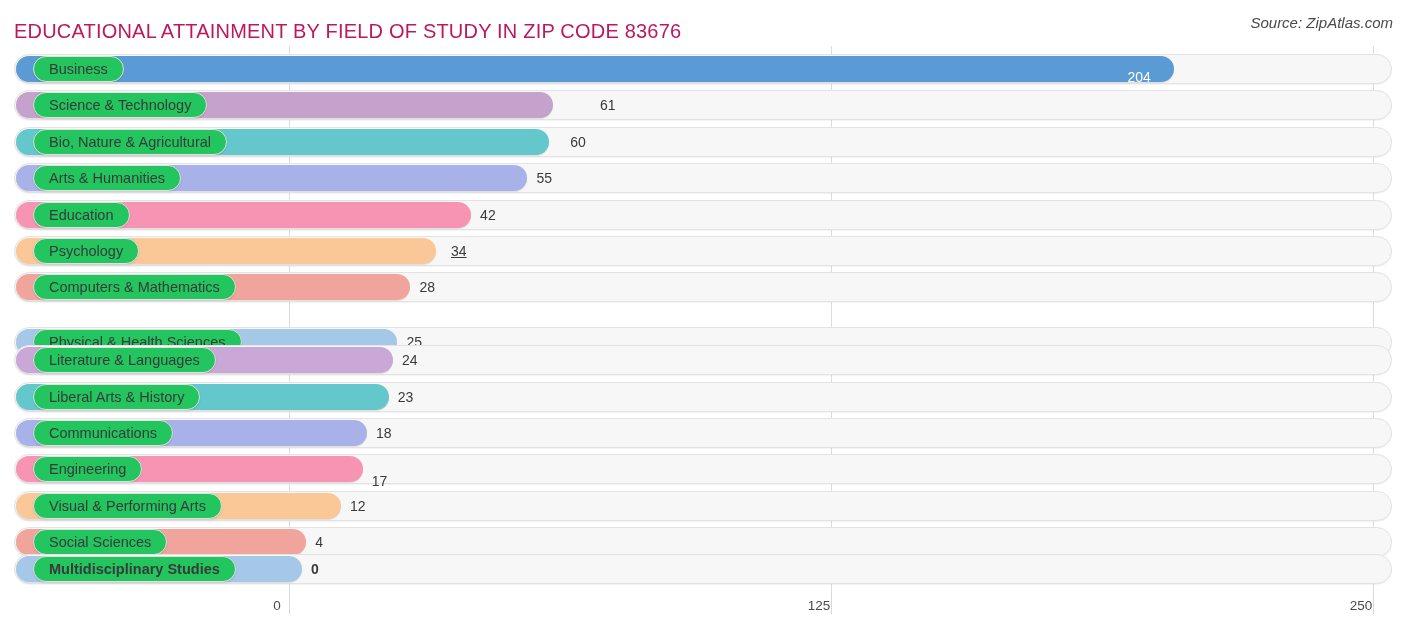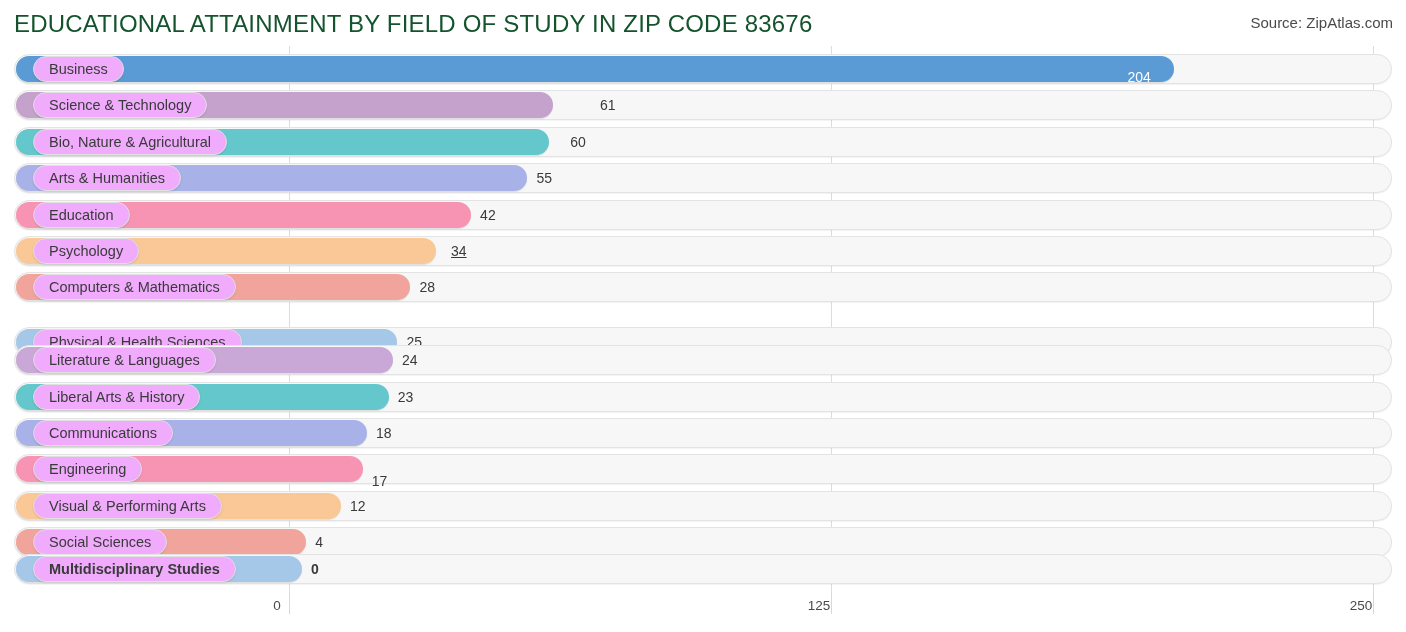--- a/index.html
+++ b/index.html
@@ -8,27 +8,27 @@
     width: 1406px; height: 632px;
     background: #ffffff;
     font-family: "Liberation Sans", sans-serif;
     overflow: hidden;
   }
   #page { position: relative; width: 1406px; height: 632px; background: #fff; }
 
   
   .header { position: absolute; left: 0; top: 0; width: 1406px; height: 46px; }
   .title {
-    position: absolute; left: 14px; top: 10px;
-    font-size: 24px; color: #14532d; letter-spacing: .2px;
+    position: absolute; left: 14px; top: 20px;
+    font-size: 20px; color: #be185d; letter-spacing: .2px;
     white-space: nowrap;
   }
   .source {
     position: absolute; right: 13px; top: 14px;
-    font-size: 15px; color: #4a4a4a;
+    font-size: 15px; font-style: italic; color: #4a4a4a;
     white-space: nowrap;
   }
 
   
   .plot { position: absolute; left: 0; top: 46px; width: 1406px; height: 548px; }
 
   .gridline {
     position: absolute; top: 0; bottom: 0; width: 1px;
     background: #dcdcdc;
   }
@@ -46,21 +46,21 @@
   }
 
   .bar {
     position: absolute; left: 2px; top: 2px; height: 26px;
     border-radius: 13px;
     box-shadow: 0 1px 1px rgba(0,0,0,.10);
   }
 
   .pill {
     position: absolute; left: 19px; top: 2px; height: 26px;
-    background: #f0abfc;
+    background: #22c55e;
     border: 1px solid #e0e0e0;
     border-radius: 13px;
     display: flex; align-items: center;
     padding: 0 15px;
     box-shadow: 0 1px 2px rgba(0,0,0,.10);
     white-space: nowrap;
   }
   .pill-label { font-size: 14.5px; color: #3a3a3a; }
 
   .value-out {

